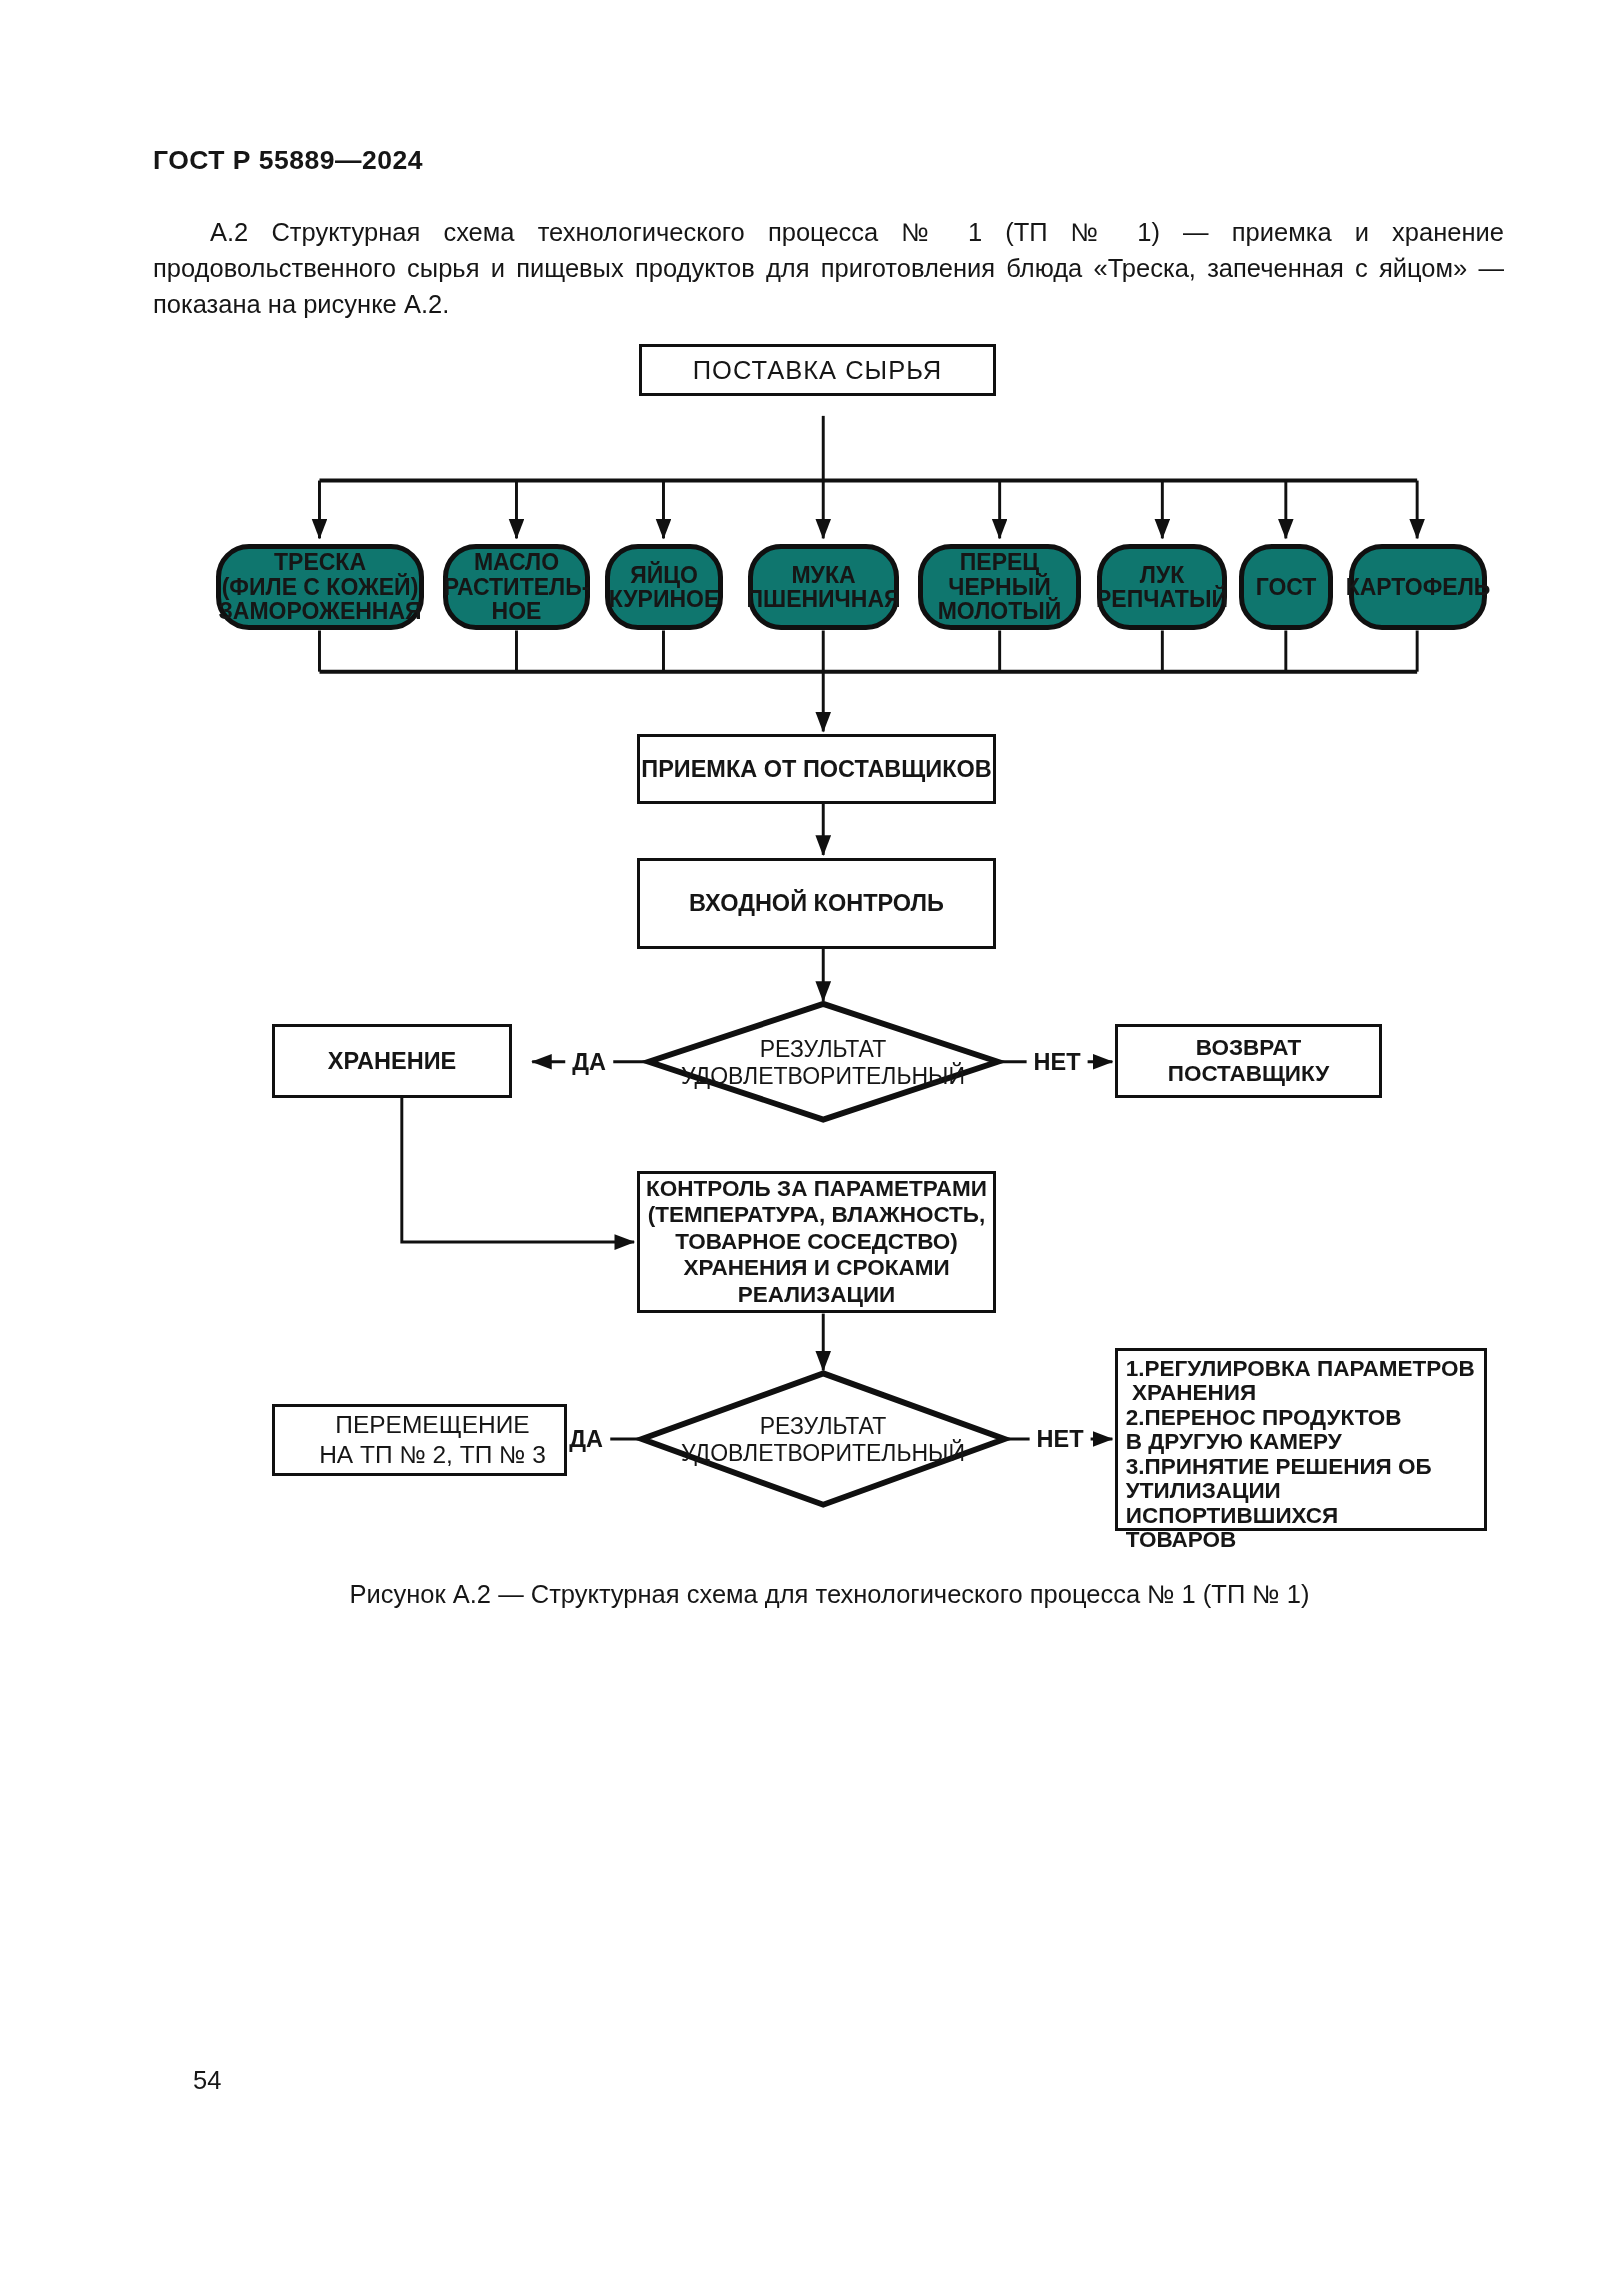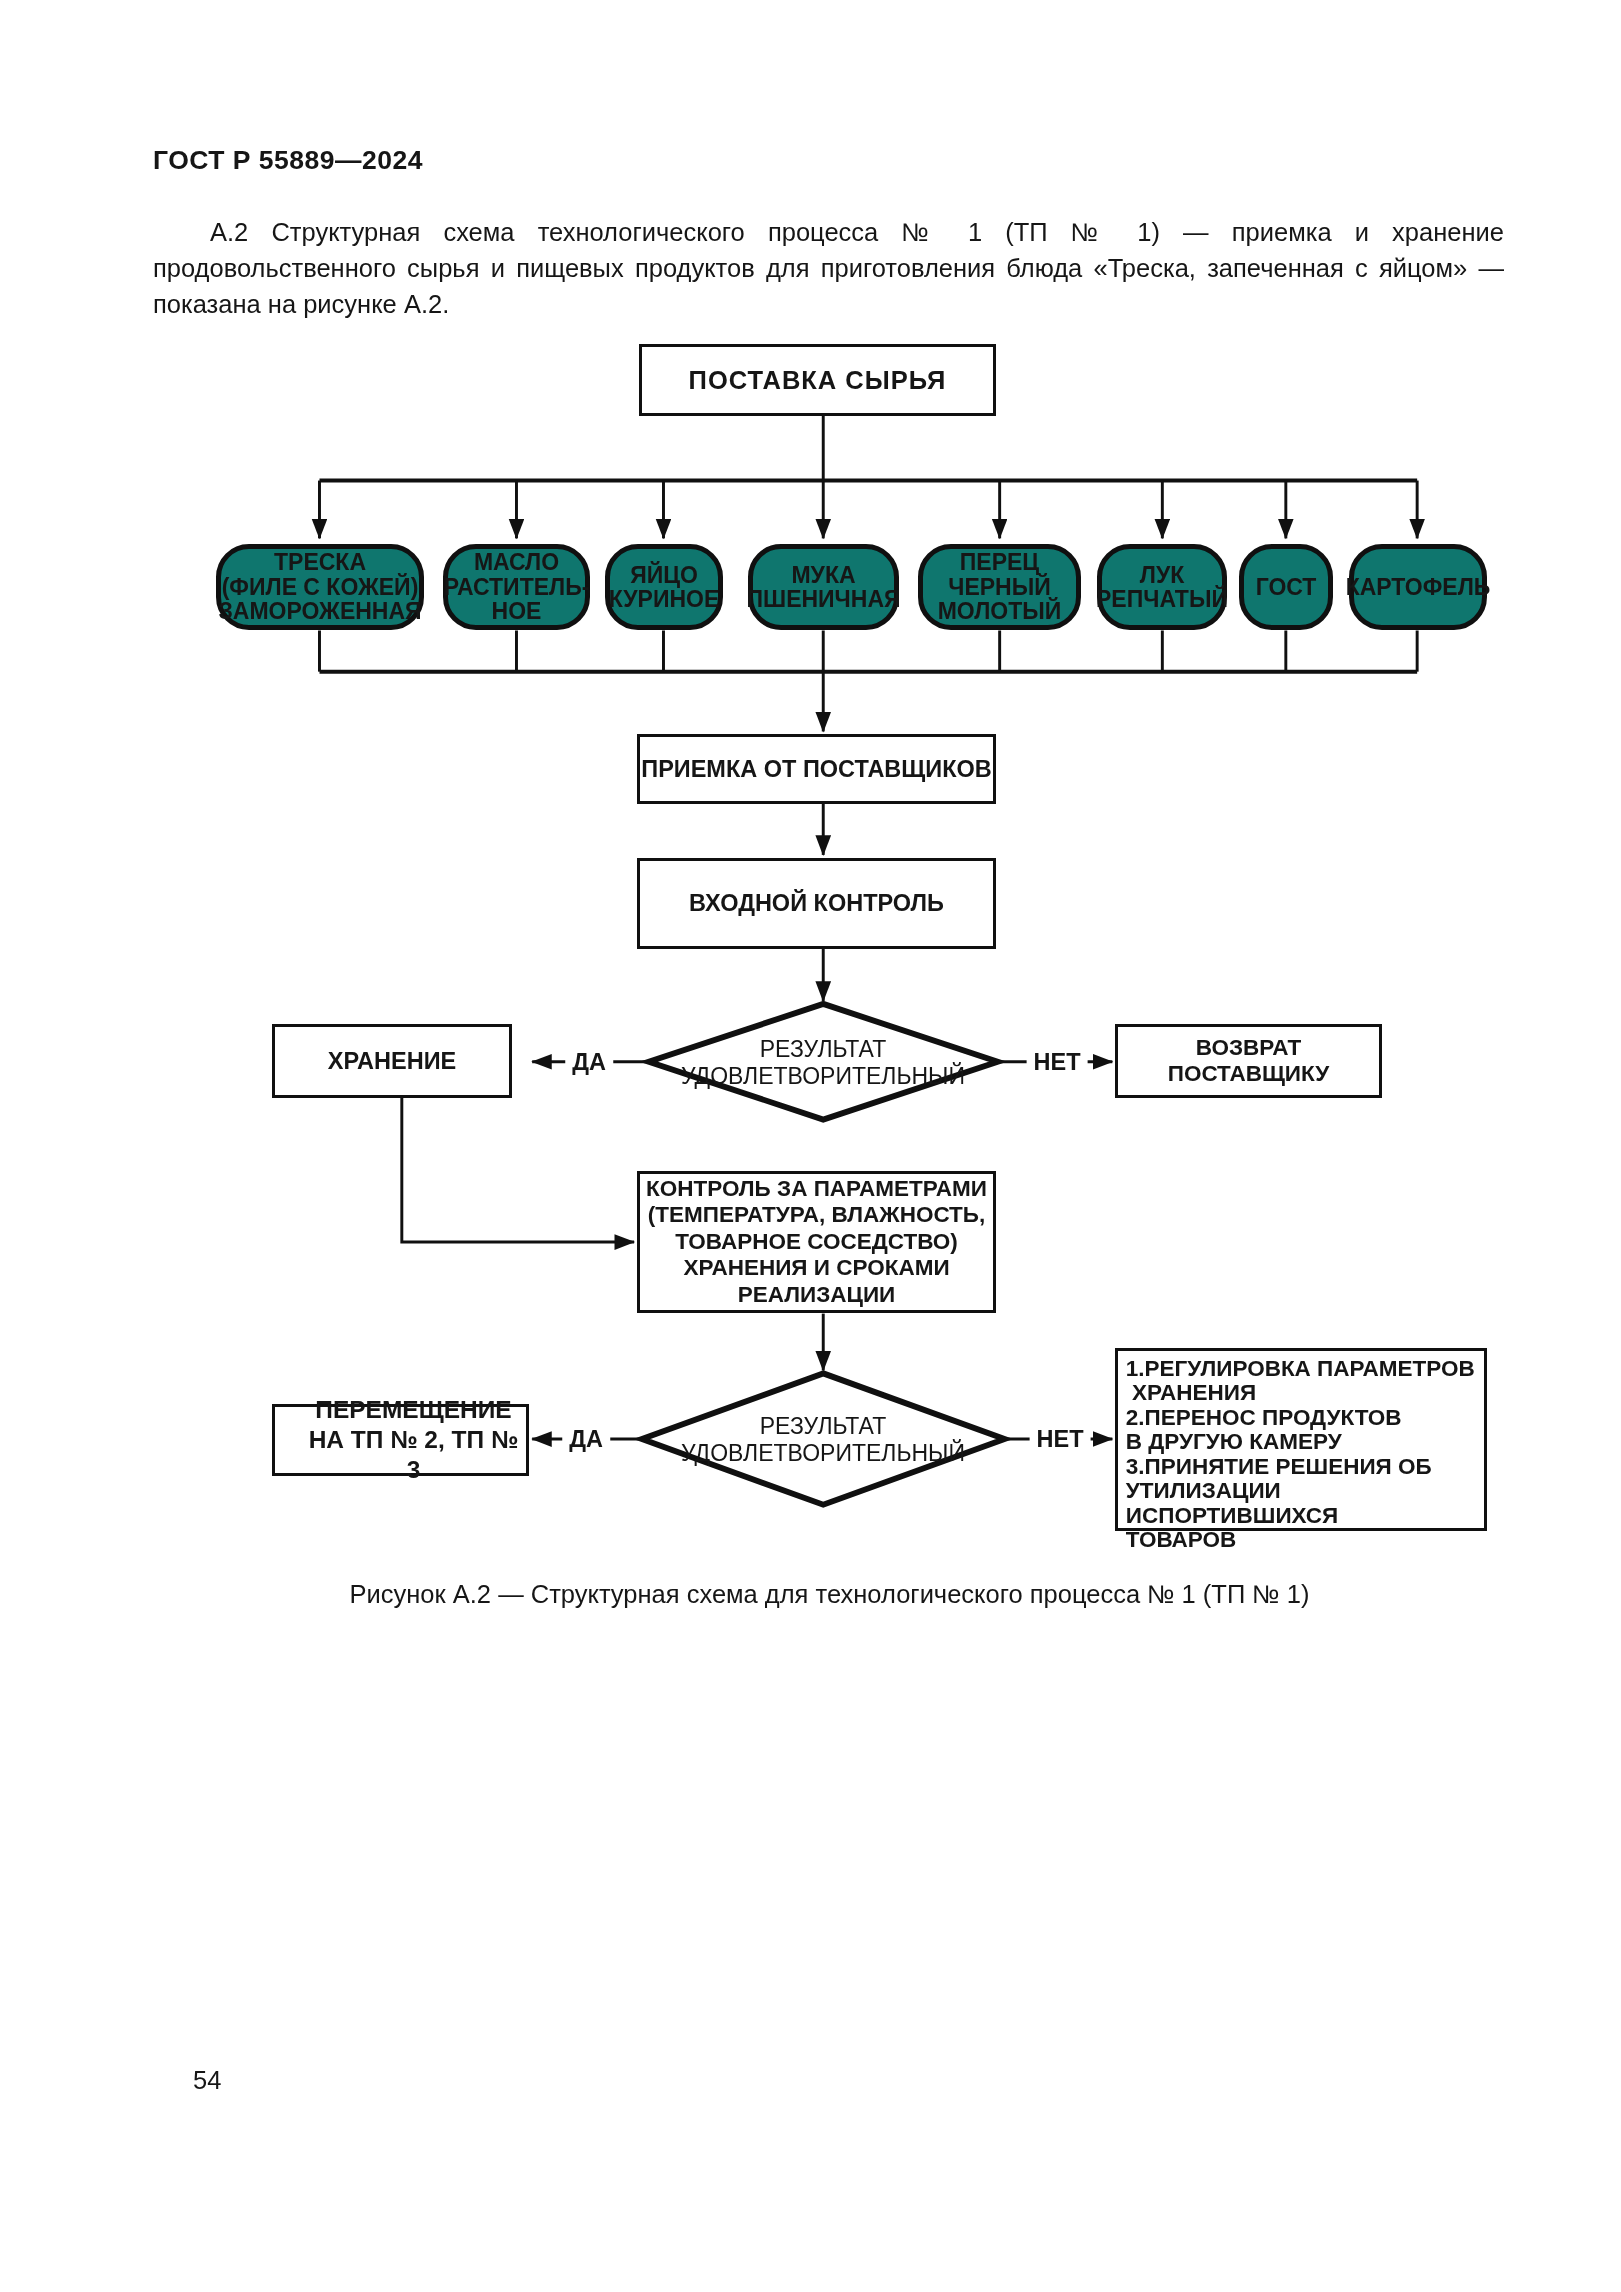--- a/index.html
+++ b/index.html
@@ -19,33 +19,33 @@
   
   svg.connectors{left:0;top:0;width:1621px;height:2293px;}
   
   .node{
     position:absolute;background:#ffffff;border:3.9px solid #101010;
     display:flex;align-items:center;justify-content:center;
     text-align:center;box-sizing:border-box;
   }
   .preline{white-space:pre-line;}
   .prewrap{white-space:pre-wrap;}
-  .supply{left:639px;top:344px;width:357px;height:72px;font-size:25.5px;letter-spacing:1px;font-weight:bold;}
+  .supply{left:639px;top:344px;width:357px;height:52px;font-size:25.5px;letter-spacing:1px;font-weight:normal;}
   .oval{
     position:absolute;top:544px;height:86px;background:#0f766e;
     border:5.9px solid #101010;border-radius:33px;box-sizing:border-box;
     display:flex;align-items:center;justify-content:center;text-align:center;
     font-size:23px;font-weight:bold;line-height:24.5px;white-space:pre-line;
   }
   .acceptance{left:637px;top:734px;width:359px;height:70px;font-size:23.5px;font-weight:bold;}
   .incoming{left:637px;top:858px;width:359px;height:91px;font-size:23.5px;font-weight:bold;}
   .storage{left:272px;top:1024px;width:240px;height:74px;font-size:23.5px;font-weight:bold;}
   .return-box{left:1115px;top:1024px;width:267px;height:74px;font-size:22.5px;font-weight:bold;}
   .params{left:637px;top:1171px;width:359px;height:142px;font-size:22.5px;font-weight:bold;line-height:26.5px;}
-  .transfer{left:272px;top:1404px;width:257px;height:72px;font-size:24.5px;font-weight:bold;line-height:30px;padding-left:26px;}
+  .transfer{left:272px;top:1404px;width:295px;height:72px;font-size:24.5px;font-weight:normal;line-height:30px;padding-left:26px;}
   .actions{
     left:1115px;top:1348px;width:372px;height:183px;font-size:22.5px;font-weight:bold;
     line-height:24.5px;justify-content:flex-start;align-items:flex-start;
     text-align:left;padding:5.9px 3.9px 5.9px 7.8px;
   }
   .diamond-label{
     position:absolute;width:353px;text-align:center;font-size:23px;font-weight:normal;
     line-height:26.5px;white-space:pre-line;transform:translate(-50%,-50%);
   }
   .edge-label{

